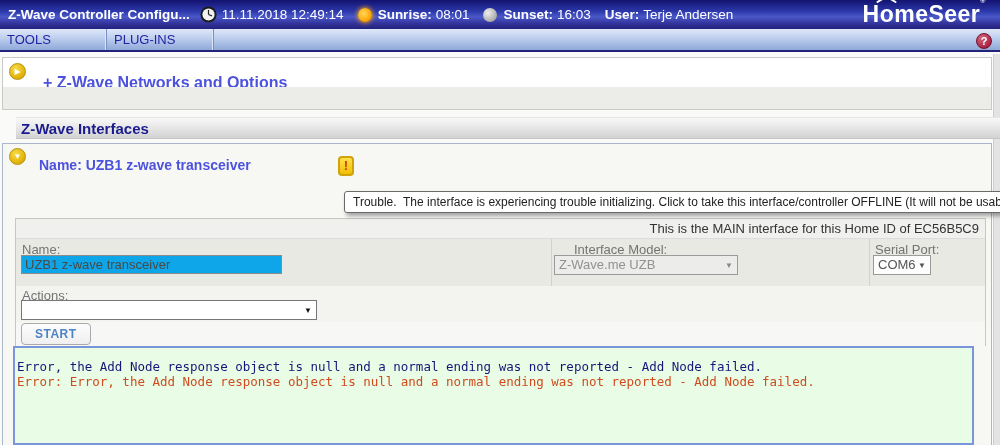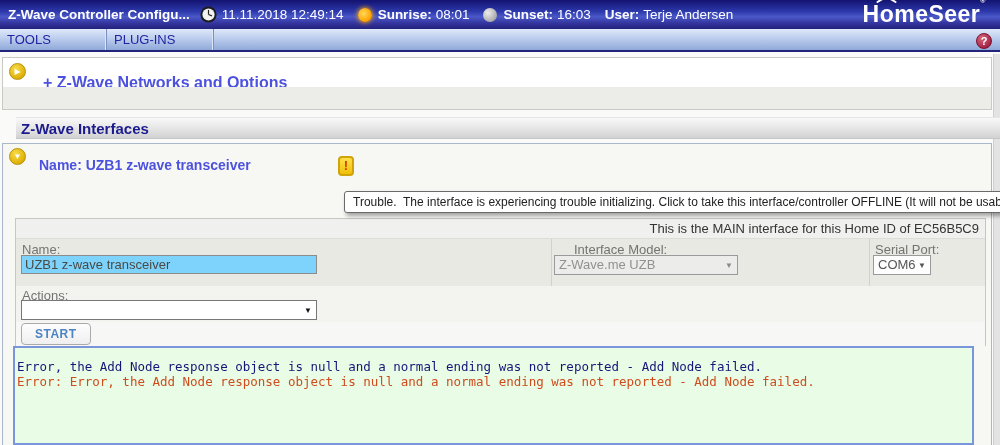--- a/index.html
+++ b/index.html
@@ -101,22 +101,22 @@
   .main-row {
     position:absolute; left:0; top:0; width:100%; height:20px; background:#f0f0ef;
     border-bottom:1px solid #dcdcda; font-size:13px; color:#333;
     text-align:right; line-height:19px; padding-right:6px; white-space:nowrap;
   }
   .fields-row { position:absolute; left:0; top:20px; width:100%; height:47px; background:#e9e9e3; }
   .col2-sep { position:absolute; left:535px; top:0; width:1px; height:47px; background:#d2d2cb; }
   .col3-sep { position:absolute; left:853px; top:0; width:1px; height:47px; background:#d2d2cb; }
   .fld-label { position:absolute; font-size:13px; color:#737373; white-space:nowrap; }
   .name-input {
-    position:absolute; left:5px; top:16px; width:296px; height:19px;
-    background:#7dd3fc; border:1px solid #8c8c8c; font-family:"Liberation Sans",sans-serif;
+    position:absolute; left:5px; top:16px; width:261px; height:19px;
+    background:#0ea5e9; border:1px solid #8c8c8c; font-family:"Liberation Sans",sans-serif;
     font-size:13px; color:#4a4a44; padding:0 3px;
   }
   .fakeselect {
     position:absolute; height:20px; background:#fdfdfd; border:1px solid #9a9a9a;
     font-size:13px; color:#555; line-height:18px; padding:0 28px 0 4px; cursor:pointer; white-space:nowrap;
   }
   .fakeselect::after { content:"▼"; position:absolute; right:4px; top:1px; font-size:8px; color:#555; }
   .model-select { left:538px; top:16px; width:184px; background:#ececea; color:#919191; }
   .model-select::after { color:#8a8a8a; }
   .port-select { left:857px; top:16px; width:58px; }

